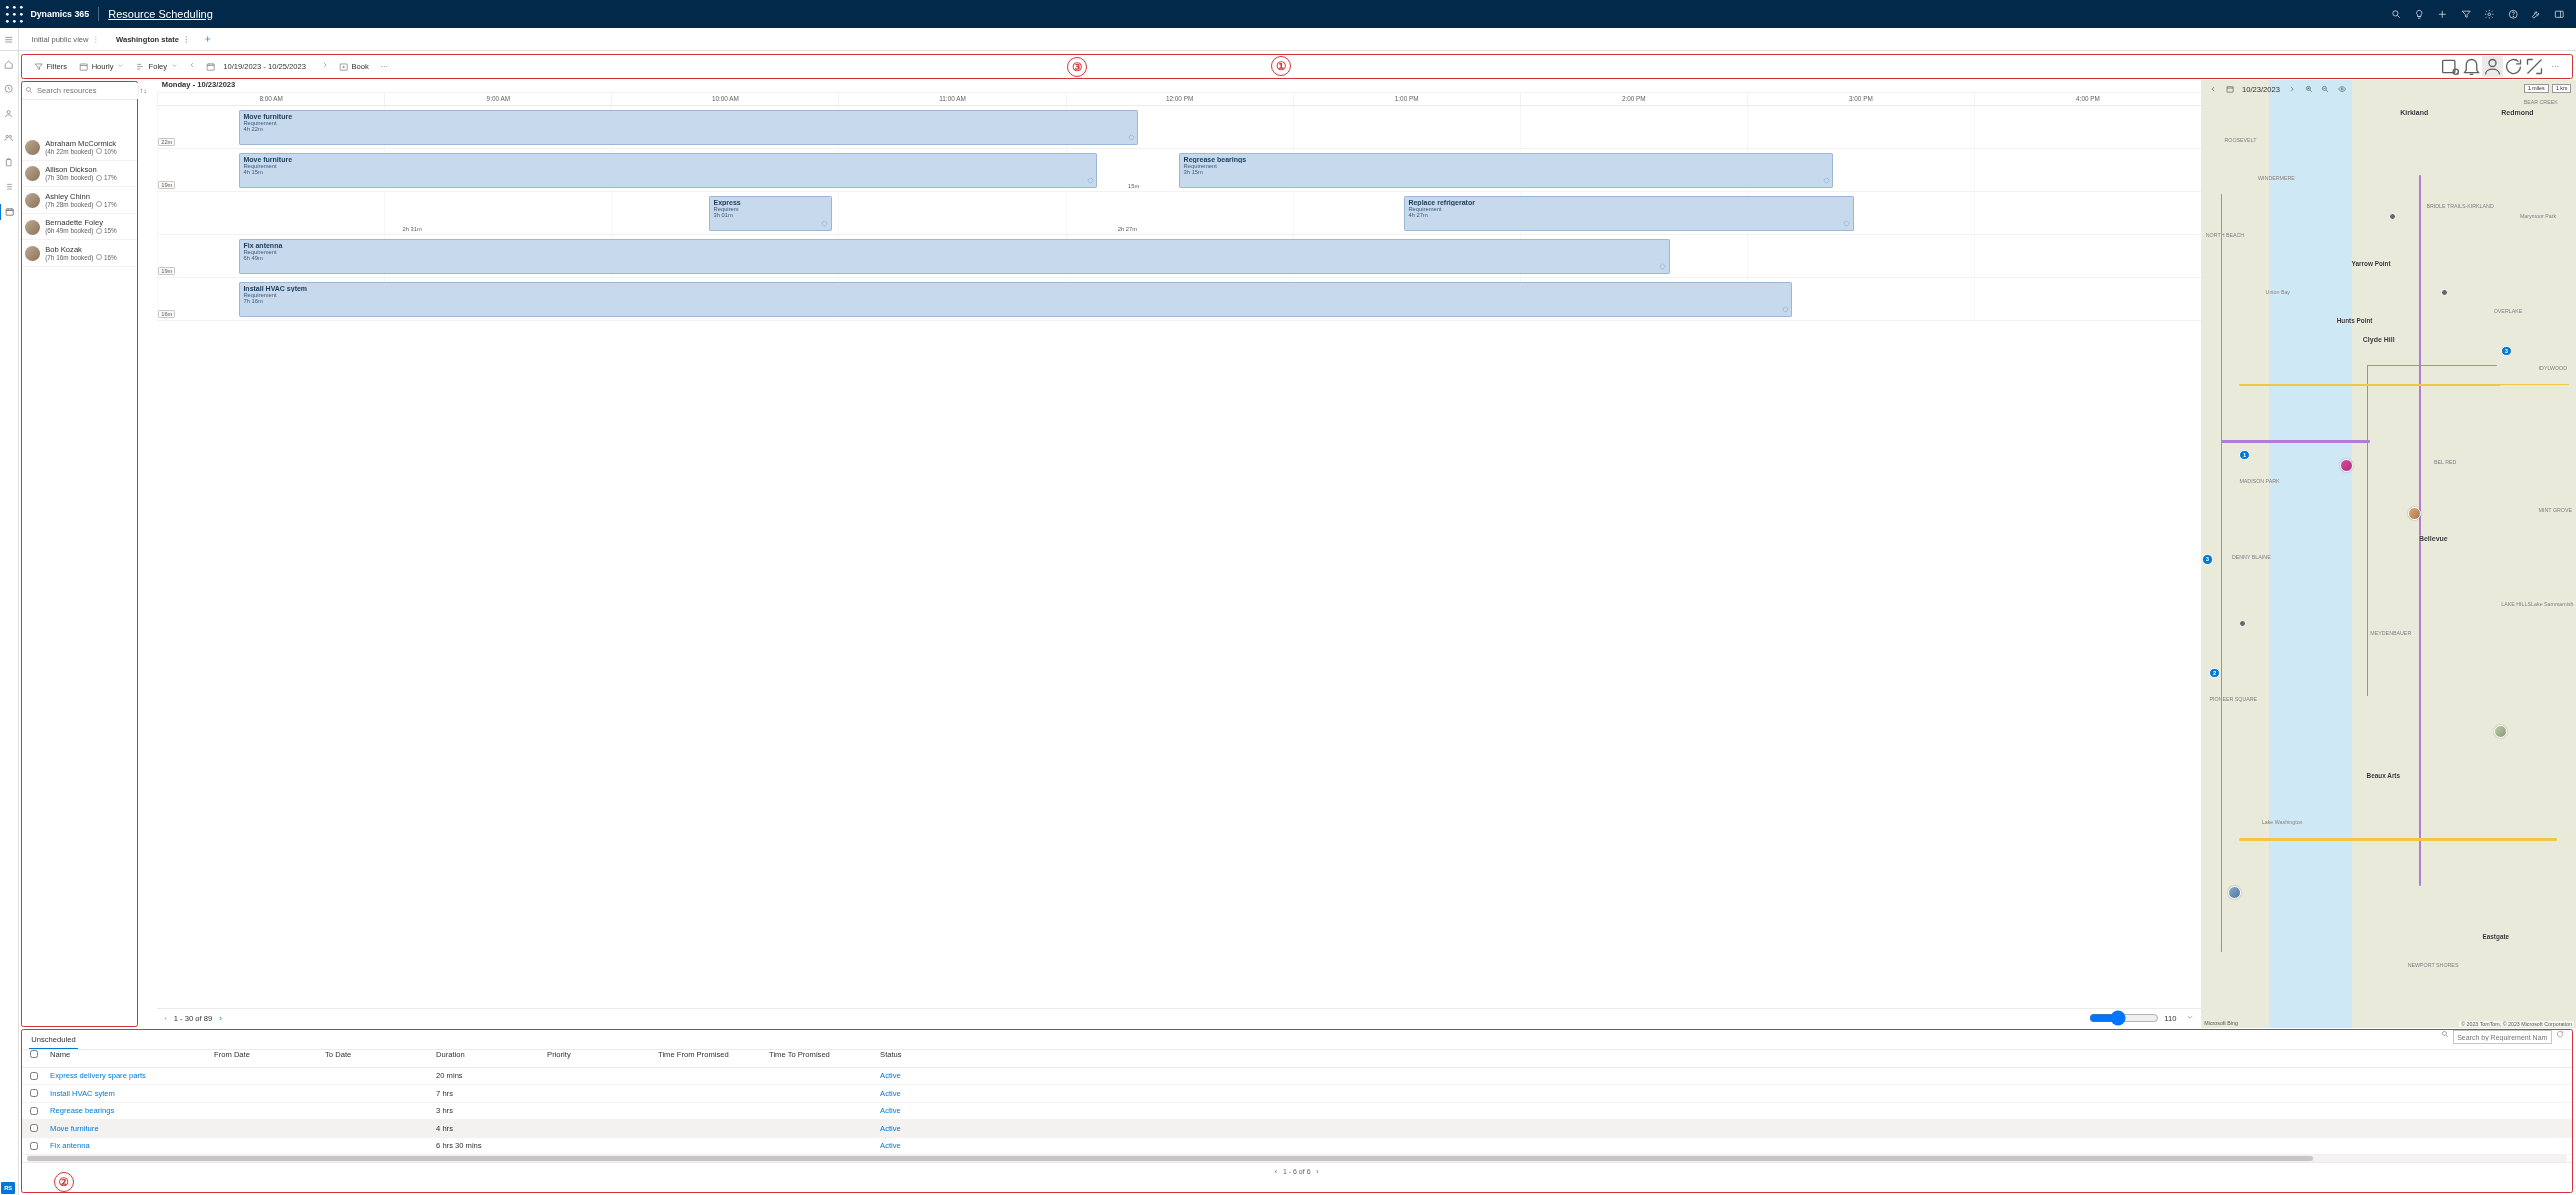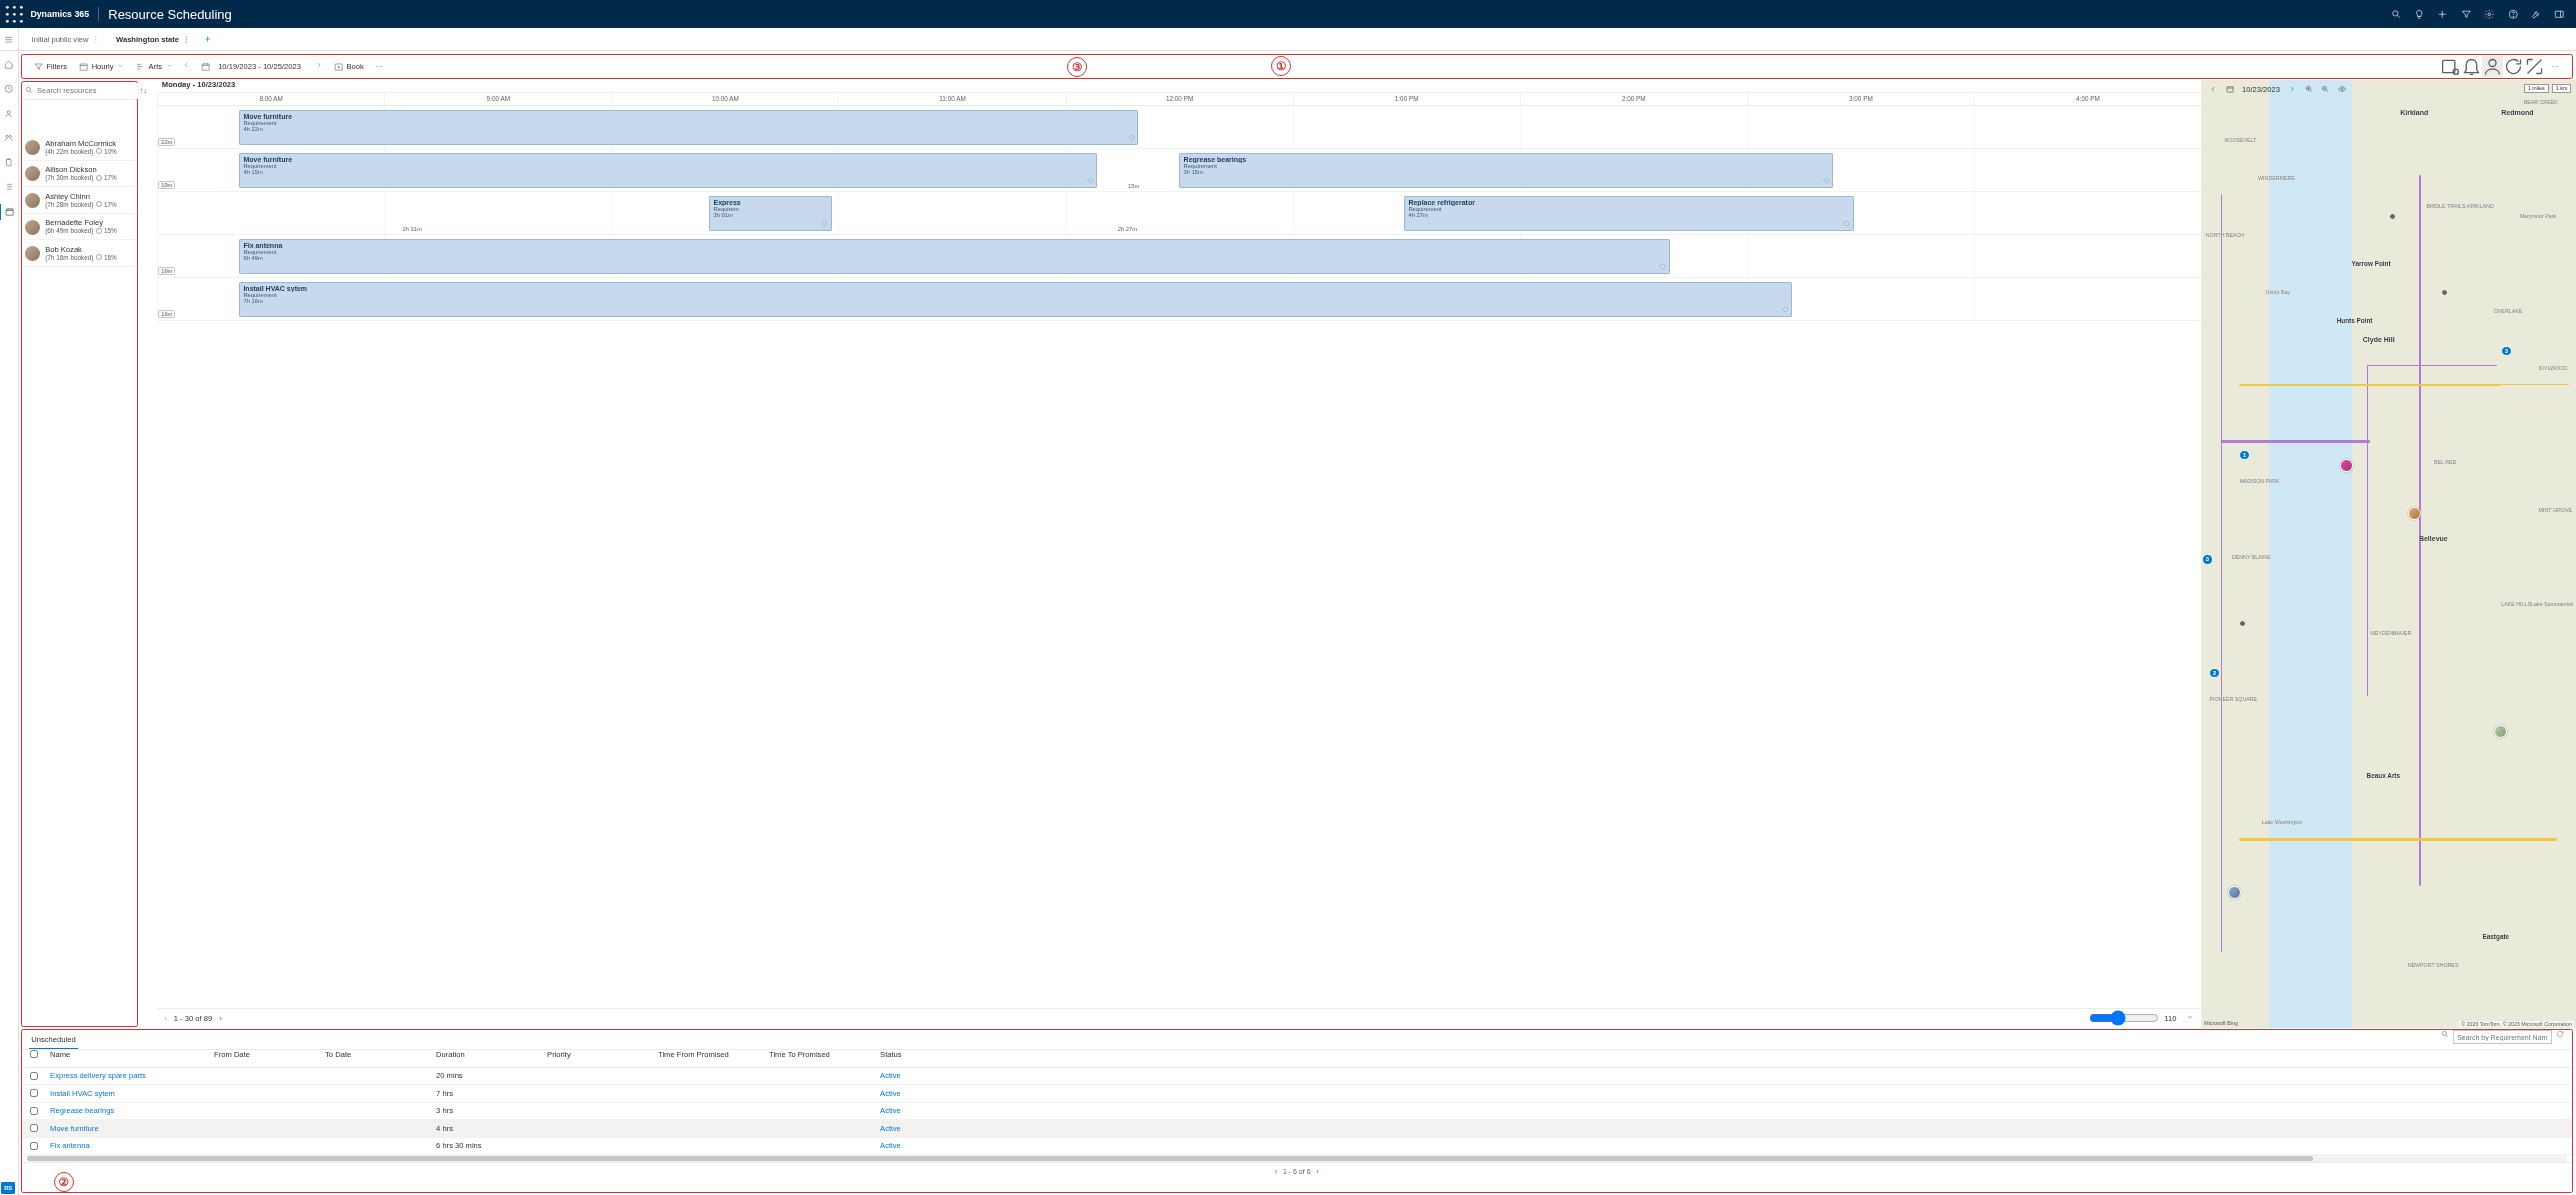--- a/index.html
+++ b/index.html
@@ -3,21 +3,21 @@
 <meta charset="utf-8">
 <style>
 * { box-sizing: border-box; margin: 0; padding: 0; font-family: "Segoe UI", -apple-system, sans-serif; }
 html, body { width: 100%; height: 100%; background: #fff; color: #323130; font-size: 7.6px; }
 
 
 .topnav { height: 28px; background: #03294a; color: #fff; display: flex; align-items: center; padding: 0 4.7px; }
 .topnav .waffle { width: 18.7px; display: flex; justify-content: center; }
 .topnav .brand { font-weight: 600; padding: 0 7px; font-size: 8.8px; }
 .topnav .divider-v { width: 0.6px; height: 14px; background: rgba(255,255,255,.3); margin: 0 2.3px; }
-.topnav .appname { padding: 0 7px; font-size: 13px; }
+.topnav .appname { padding: 0 7px; font-size: 11px; text-decoration: underline; }
 .topnav .spacer { flex: 1; }
 .topnav .iconbtn { width: 23.4px; height: 28px; display: flex; align-items: center; justify-content: center; color: #fff; cursor: pointer; }
 .topnav .iconbtn svg { width: 10.5px; height: 10.5px; stroke: currentColor; fill: none; }
 
 
 .viewbar { height: 23.4px; border-bottom: 0.6px solid #e1dfdd; display: flex; align-items: center; padding-left: 23.4px; font-size: 7.6px; color: #605e5c; }
 .viewbar .view-item { padding: 0 8.2px; display: flex; align-items: center; gap: 3.5px; }
 .viewbar .view-item.active { font-weight: 600; color: #323130; }
 .viewbar .more-dots { color: #a19f9d; cursor: pointer; }
 .viewbar .plus-view { color: #0078d4; width: 18.7px; text-align: center; cursor: pointer; font-size: 10.5px; }
@@ -290,21 +290,21 @@
             </svg>
             <span>Hourly</span>
             <span class="chev"><svg viewBox="0 0 24 24">
                 <path d="m6 9 6 6 6-6"></path>
               </svg></span>
           </div>
         <div class="tbtn">
             <svg viewBox="0 0 24 24">
               <path d="M3 6h10M3 12h14M3 18h8"></path>
             </svg>
-            <span>Arts</span>
+            <span>Foley</span>
             <span class="chev"><svg viewBox="0 0 24 24">
                 <path d="m6 9 6 6 6-6"></path>
               </svg></span>
           </div>
         <div class="arrow"><svg width="8.2" height="8.2" viewBox="0 0 24 24" stroke="#605e5c" fill="none">
               <path d="m15 6-6 6 6 6"></path>
             </svg></div>
         <div class="tbtn">
             <svg viewBox="0 0 24 24">
               <rect x="3" y="5" width="18" height="16" rx="1"></rect>

